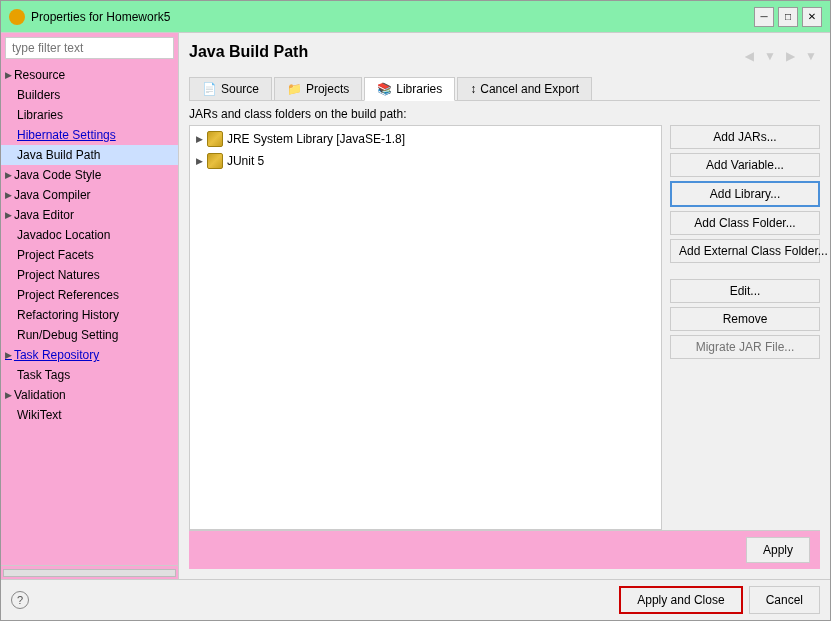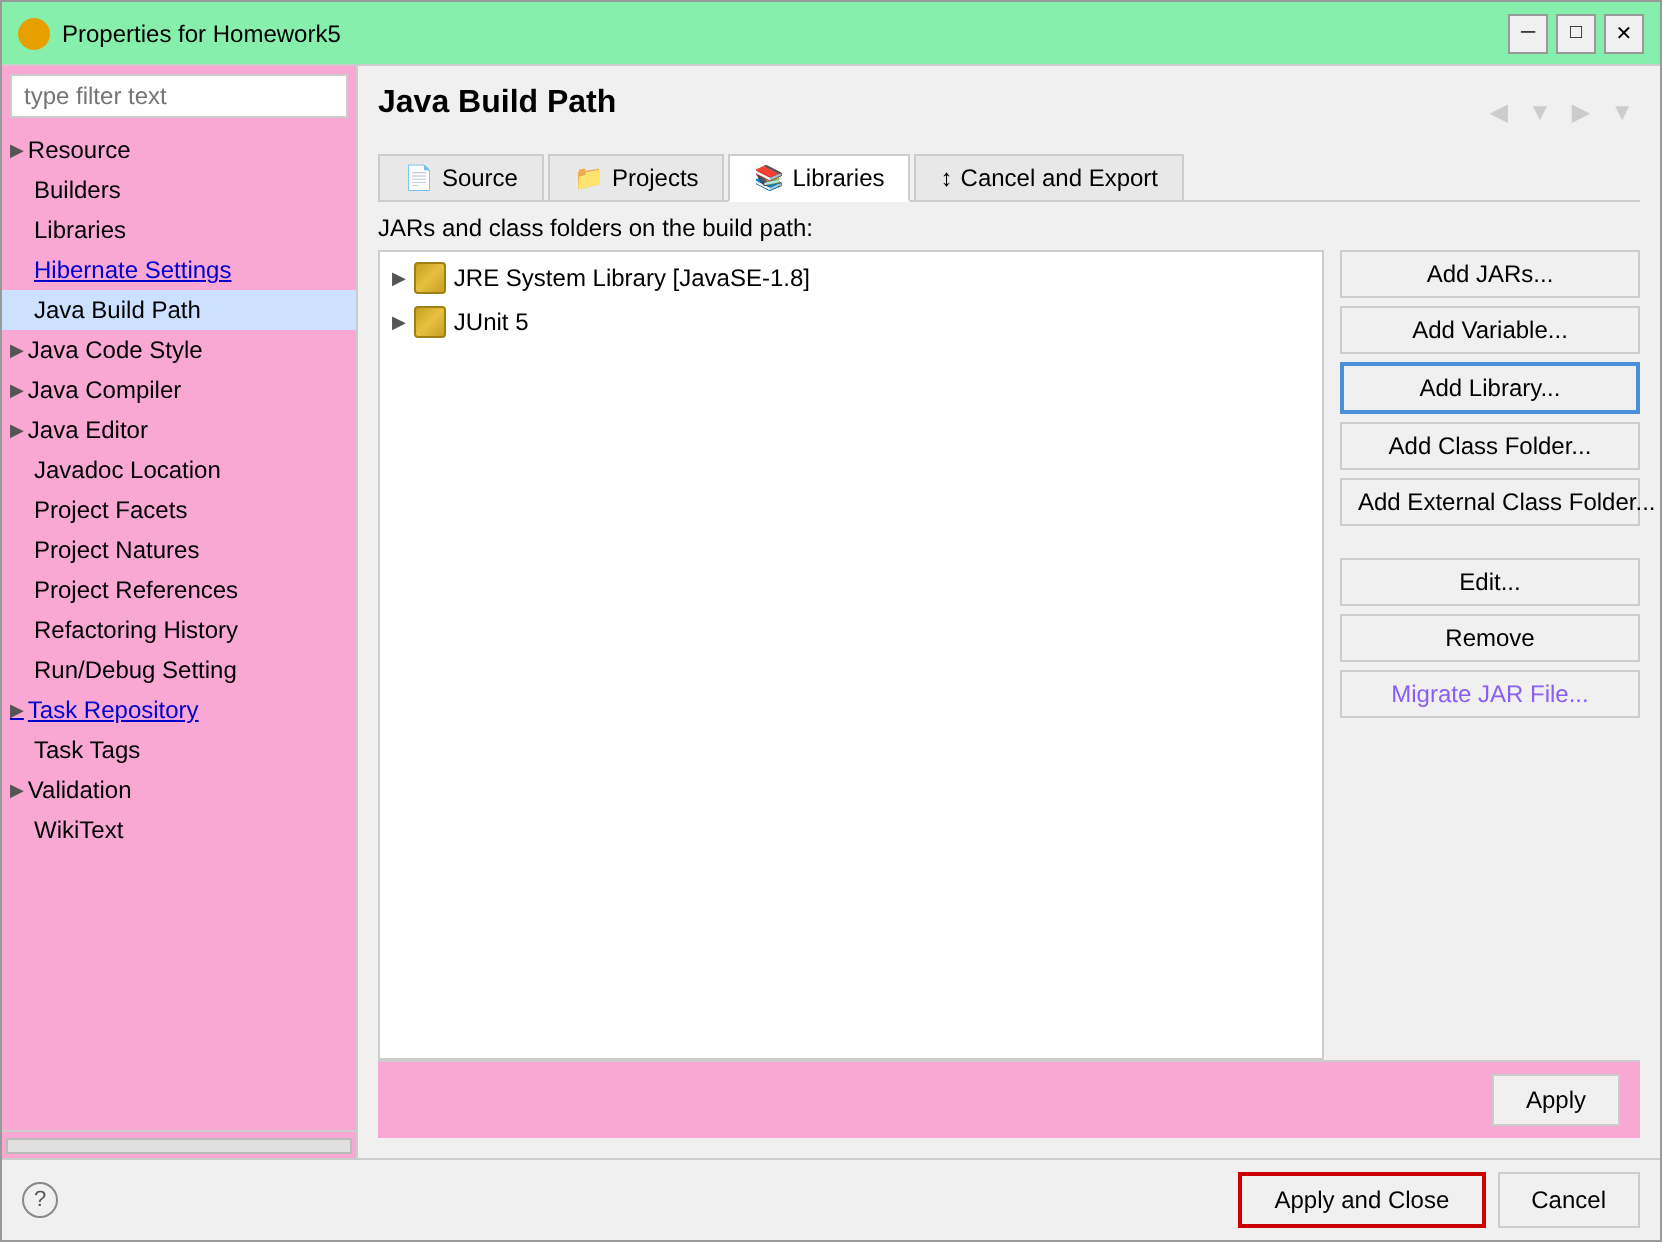--- a/index.html
+++ b/index.html
@@ -256,21 +256,21 @@
       cursor: pointer;
       font-size: 12px;
       white-space: nowrap;
     }
 
     .action-btn.active-border {
       border: 2px solid #4a90d9;
     }
 
     .action-btn:disabled, .action-btn.disabled {
-      color: #8b5cf6;
+      color: #737373;
       cursor: default;
     }
 
     .spacer {
       height: 8px;
     }
 
     .bottom-bar {
       border-top: 1px solid #ccc;
       padding: 6px 10px;

